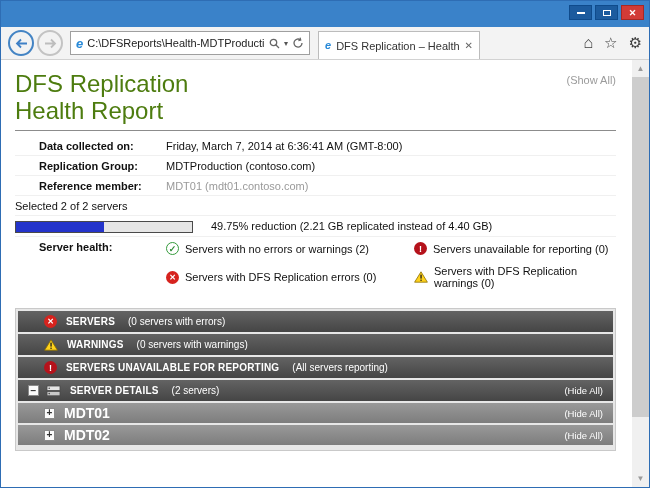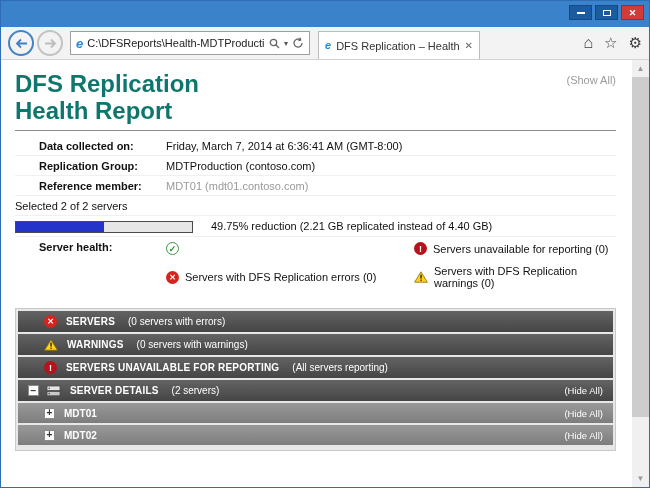--- a/index.html
+++ b/index.html
@@ -32,21 +32,21 @@
   .tab-close { font-size: 10px; color: #666; flex: none; }
   .nav-right { margin-left: auto; display: flex; align-items: center; gap: 11px; color: #3e3e3e; }
   .nav-right span { cursor: default; }
   .ic-home { font-size: 16px; }
   .ic-star { font-size: 15px; }
   .ic-gear { font-size: 15px; }
   
   .content { position: relative; height: 427px; background: #fff; }
   .page { position: absolute; left: 0; top: 0; right: 17px; bottom: 0; padding: 8px 16px 0 14px; overflow: hidden; }
   .show-all { float: right; color: #9b9b9b; font-size: 11px; margin-top: 6px; }
-  h1 { font-size: 24px; line-height: 27px; font-weight: bold; color: #0f766e; margin: 2px 0 6px; }
+  h1 { font-size: 24px; line-height: 27px; font-weight: normal; color: #4d7c0f; margin: 2px 0 6px; }
   hr.rule { border: none; border-top: 1px solid #8c8c8c; margin: 4px 0 5px; }
   .info-row { display: flex; align-items: flex-start; padding: 4px 0 3px; font-size: 11px; border-bottom: 1px solid #f0f0f0; }
   .info-label { width: 151px; font-weight: bold; color: #111; flex: none; padding-left: 24px; }
   .info-value { color: #111; }
   .info-value.muted { color: #9a9a9a; }
   .bw-bar { width: 178px; height: 12px; border: 1px solid #4a4a4a; background: #e6e6e6; margin: 1px 9px 0 0; flex: none; }
   .bw-fill { height: 100%; background: #2434cb; width: 0; }
   .bw-text { font-size: 11px; color: #111; margin-left: 9px; }
   .health-grid { display: grid; grid-template-columns: 248px auto; row-gap: 10px; padding-top: 1px; }
   .h-item { display: flex; align-items: center; gap: 6px; font-size: 11px; color: #111; }
@@ -62,21 +62,21 @@
   .sec-spacer { width: 16px; flex: none; }
   .sec-title { font-size: 10px; font-weight: bold; letter-spacing: .2px; margin-left: 9px; }
   .sec-detail { font-size: 10px; font-weight: normal; margin-left: 13px; }
   .grow { flex: 1; }
   .hide-all { font-size: 9.5px; color: #fff; font-weight: normal; }
   .pm { width: 11px; height: 11px; background: #fbfbfb; border: 1px solid #8a8a8a; color: #333; font-size: 10px; font-weight: bold; display: inline-flex; align-items: center; justify-content: center; line-height: 1; flex: none; }
   .srv-row { height: 20px; display: flex; align-items: center; margin-bottom: 2px; padding: 0 10px;
              background: linear-gradient(#999, #7d7d7d); color: #fff; }
   .srv-row:last-child { margin-bottom: 0; }
   .srv-row .pm { margin-left: 16px; }
-  .srv-name { font-size: 10px; font-weight: bold; margin-left: 9px; }
+  .srv-name { font-size: 14px; font-weight: bold; margin-left: 9px; }
   
   .scrollbar { position: absolute; top: 0; right: 0; width: 17px; height: 100%; background: #f0f0f0; }
   .sb-arrow { height: 17px; display: flex; align-items: center; justify-content: center; font-size: 8px; color: #9a9a9a; }
   .sb-arrow.down { position: absolute; bottom: 0; left: 0; width: 100%; }
   .sb-thumb { position: absolute; top: 17px; left: 0; width: 100%; height: 340px; background: #cdcdcd; }
 </style>
 </head>
 <body>
 
 <div class="window">
@@ -166,20 +166,21 @@
             <div class="bw-fill" style="width: 49.75%;"></div>
           </div>
           <div class="bw-text">49.75% reduction (2.21 GB replicated instead of 4.40 GB)</div>
         </div>
 
         <div class="info-row" style="border-bottom:none; padding-bottom:6px;">
           <div class="info-label">Server health:</div>
           <div class="health-grid">
             <div class="h-item">
               <span class="ci ci-check">✓</span>
+              <span>Servers with no errors or warnings (2)</span>
             </div>
             <div class="h-item">
               <span class="ci ci-unavail">!</span>
               <span>Servers unavailable for reporting (0)</span>
             </div>
             <div class="h-item">
               <span class="ci ci-error">✕</span>
               <span>Servers with DFS Replication errors (0)</span>
             </div>
             <div class="h-item">

